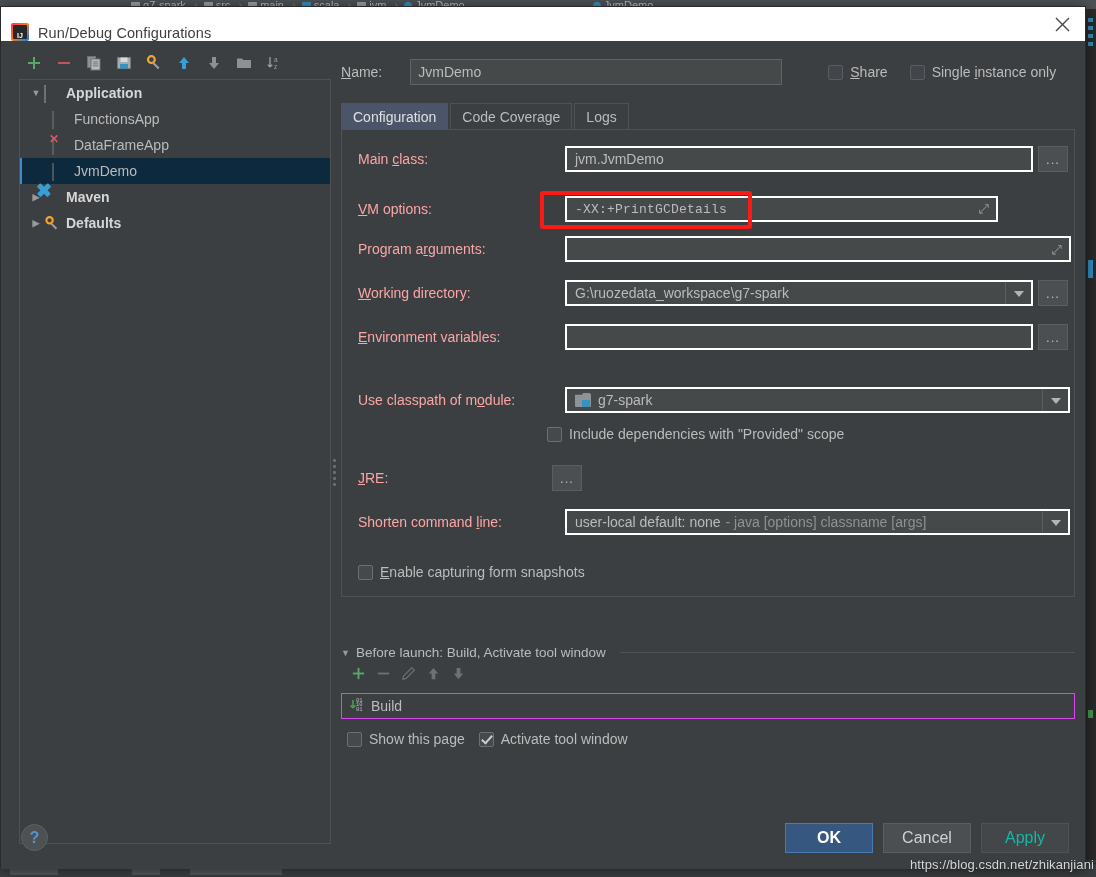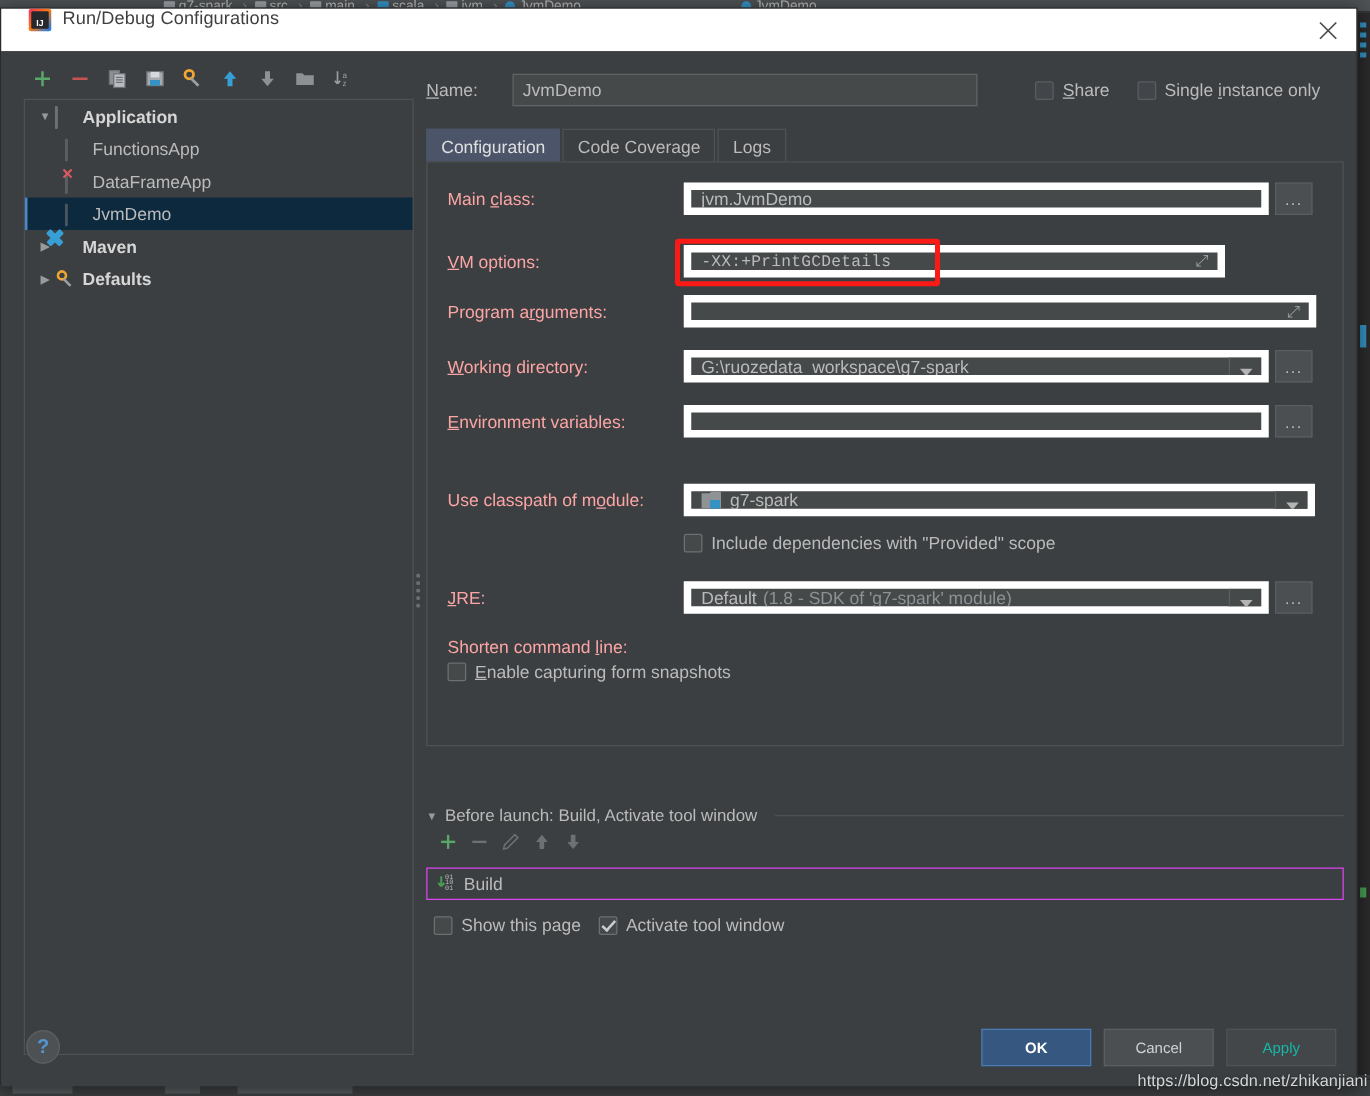--- a/index.html
+++ b/index.html
@@ -49,21 +49,21 @@
   #dialog {
     position: absolute; left: 0; top: 6px;
     width: 1086px; height: 862px;
     background: #3c3f41;
     border: 1px solid #2b2b2b;
     box-shadow: 0 2px 14px rgba(0,0,0,0.55);
   }
   
   .titlebar {
     position: relative; height: 34px; background: #ffffff;
-    display: flex; align-items: flex-start; padding-left: 12px;
+    display: flex; align-items: flex-end;
   }
   .title-icon {
     width: 18px; height: 18px; margin-left: 10px; margin-right: 9px;
     position: relative; flex: none;
   }
   .title-icon .ij-sq {
     position: absolute; inset: 0; border-radius: 2px;
     background: linear-gradient(135deg,#fe315d 0%,#f97a12 48%,#087cfa 100%);
   }
   .title-icon .ij-inner {
@@ -205,23 +205,23 @@
 
   
   .frow {
     position: absolute; left: 0; right: 0; display: flex; align-items: center;
   }
   .frow .flabel {
     width: 205px; padding-left: 16px; font-size: 14px; color: #fca5a5;
     flex: none; white-space: nowrap;
   }
   .field {
-    height: 26px; background: #45494a; border: 6px solid #ffffff;
+    height: 26px; background: #45494a; border: 2px solid #ffffff;
     color: #bbbbbb; font-size: 14px; display: flex; align-items: center;
-    padding: 0 8px; position: relative; white-space: nowrap; overflow: hidden;
+    padding: 0 8px; position: relative; white-space: nowrap; overflow: hidden; margin-left: 18px;
   }
   .field.mono { font-family: "Liberation Mono", monospace; font-size: 13px; letter-spacing: .2px; }
   .field .gray { color: #8d9294; }
   .btn-dots {
     width: 30px; height: 26px; background: #4b4f51; border: 1px solid #5a5e60;
     color: #bbbbbb; font-size: 13px; display: flex; align-items: center;
     justify-content: center; margin-left: 5px; flex: none; letter-spacing: 1px;
   }
   .combo-arrow {
     width: 26px; height: 24px; display: flex; align-items: center;
@@ -261,21 +261,21 @@
     display: flex; align-items: center; padding-left: 7px;
     font-size: 14px; color: #bbbbbb; background: #3c3f41;
   }
   .ico-build { width: 16px; height: 15px; margin-right: 6px; position: relative; flex: none; }
   .bits { position: absolute; left: 7px; top: 0px; font-size: 5.5px; line-height: 4.6px;
     color: #b8b8b8; font-family: "Liberation Mono", monospace; }
   .bl-checks { display: flex; align-items: center; gap: 14px; margin-top: 12px; padding-left: 6px; }
 
   
   .btn {
-    height: 30px; min-width: 88px; padding: 0 2px; font-size: 12px;
+    height: 30px; min-width: 88px; padding: 0 2px; font-size: 16px;
     display: flex; align-items: center; justify-content: center;
     border: 1px solid #5a5e60; background: #4b4f51; color: #cfd2d4;
   }
   .btn.primary { background: #365880; border-color: #4a7bb0; color: #ffffff; font-weight: bold; }
   .btn.disabled { color: #14b8a6; background: #43474a; border-color: #4f5355; }
   .help-btn {
     position: absolute; left: 20px; bottom: 18px;
     width: 27px; height: 27px; border-radius: 50%;
     background: #4d5153; border: 1px solid #5d6163;
     display: flex; align-items: center; justify-content: center;
@@ -539,35 +539,35 @@
         <div class="frow" style="top:296px">
           <span class="flabel"></span>
           <span class="cb">
             <span class="box"></span>
             <span>Include dependencies with "Provided" scope</span>
           </span>
         </div>
 
         <div class="frow" style="top:335px">
           <span class="flabel"><u>J</u>RE:</span>
-          <div class="field" style="width:468px">
-            <span>Default</span>
-            <span class="gray" style="margin-left:5px">(1.8 - SDK of 'g7-spark' module)</span>
+          <div class="btn-dots">...</div>
+        </div>
+
+        <div class="frow" style="top:379px">
+          <span class="flabel">Shorten command <u>l</u>ine:</span>
+          <div class="field" style="width:505px">
+            <span>user-local default: none</span>
+            <span class="gray" style="margin-left:5px">- java [options] classname [args]</span>
             <span class="combo-arrow">
                 <i class="caret"></i>
               </span>
           </div>
-          <div class="btn-dots">...</div>
-        </div>
-
-        <div class="frow" style="top:379px">
-          <span class="flabel">Shorten command <u>l</u>ine:</span>
-        </div>
-
-        <div class="frow" style="top:399px">
+        </div>
+
+        <div class="frow" style="top:434px">
           <span class="cb" style="padding-left:16px">
             <span class="box"></span>
             <span><u>E</u>nable capturing form snapshots</span>
           </span>
         </div>
       </div>
 
       <div class="before-launch" style="top:596px">
         <div class="bl-header">
           <span style="font-size:9px;color:#9a9a9a">▼</span>

